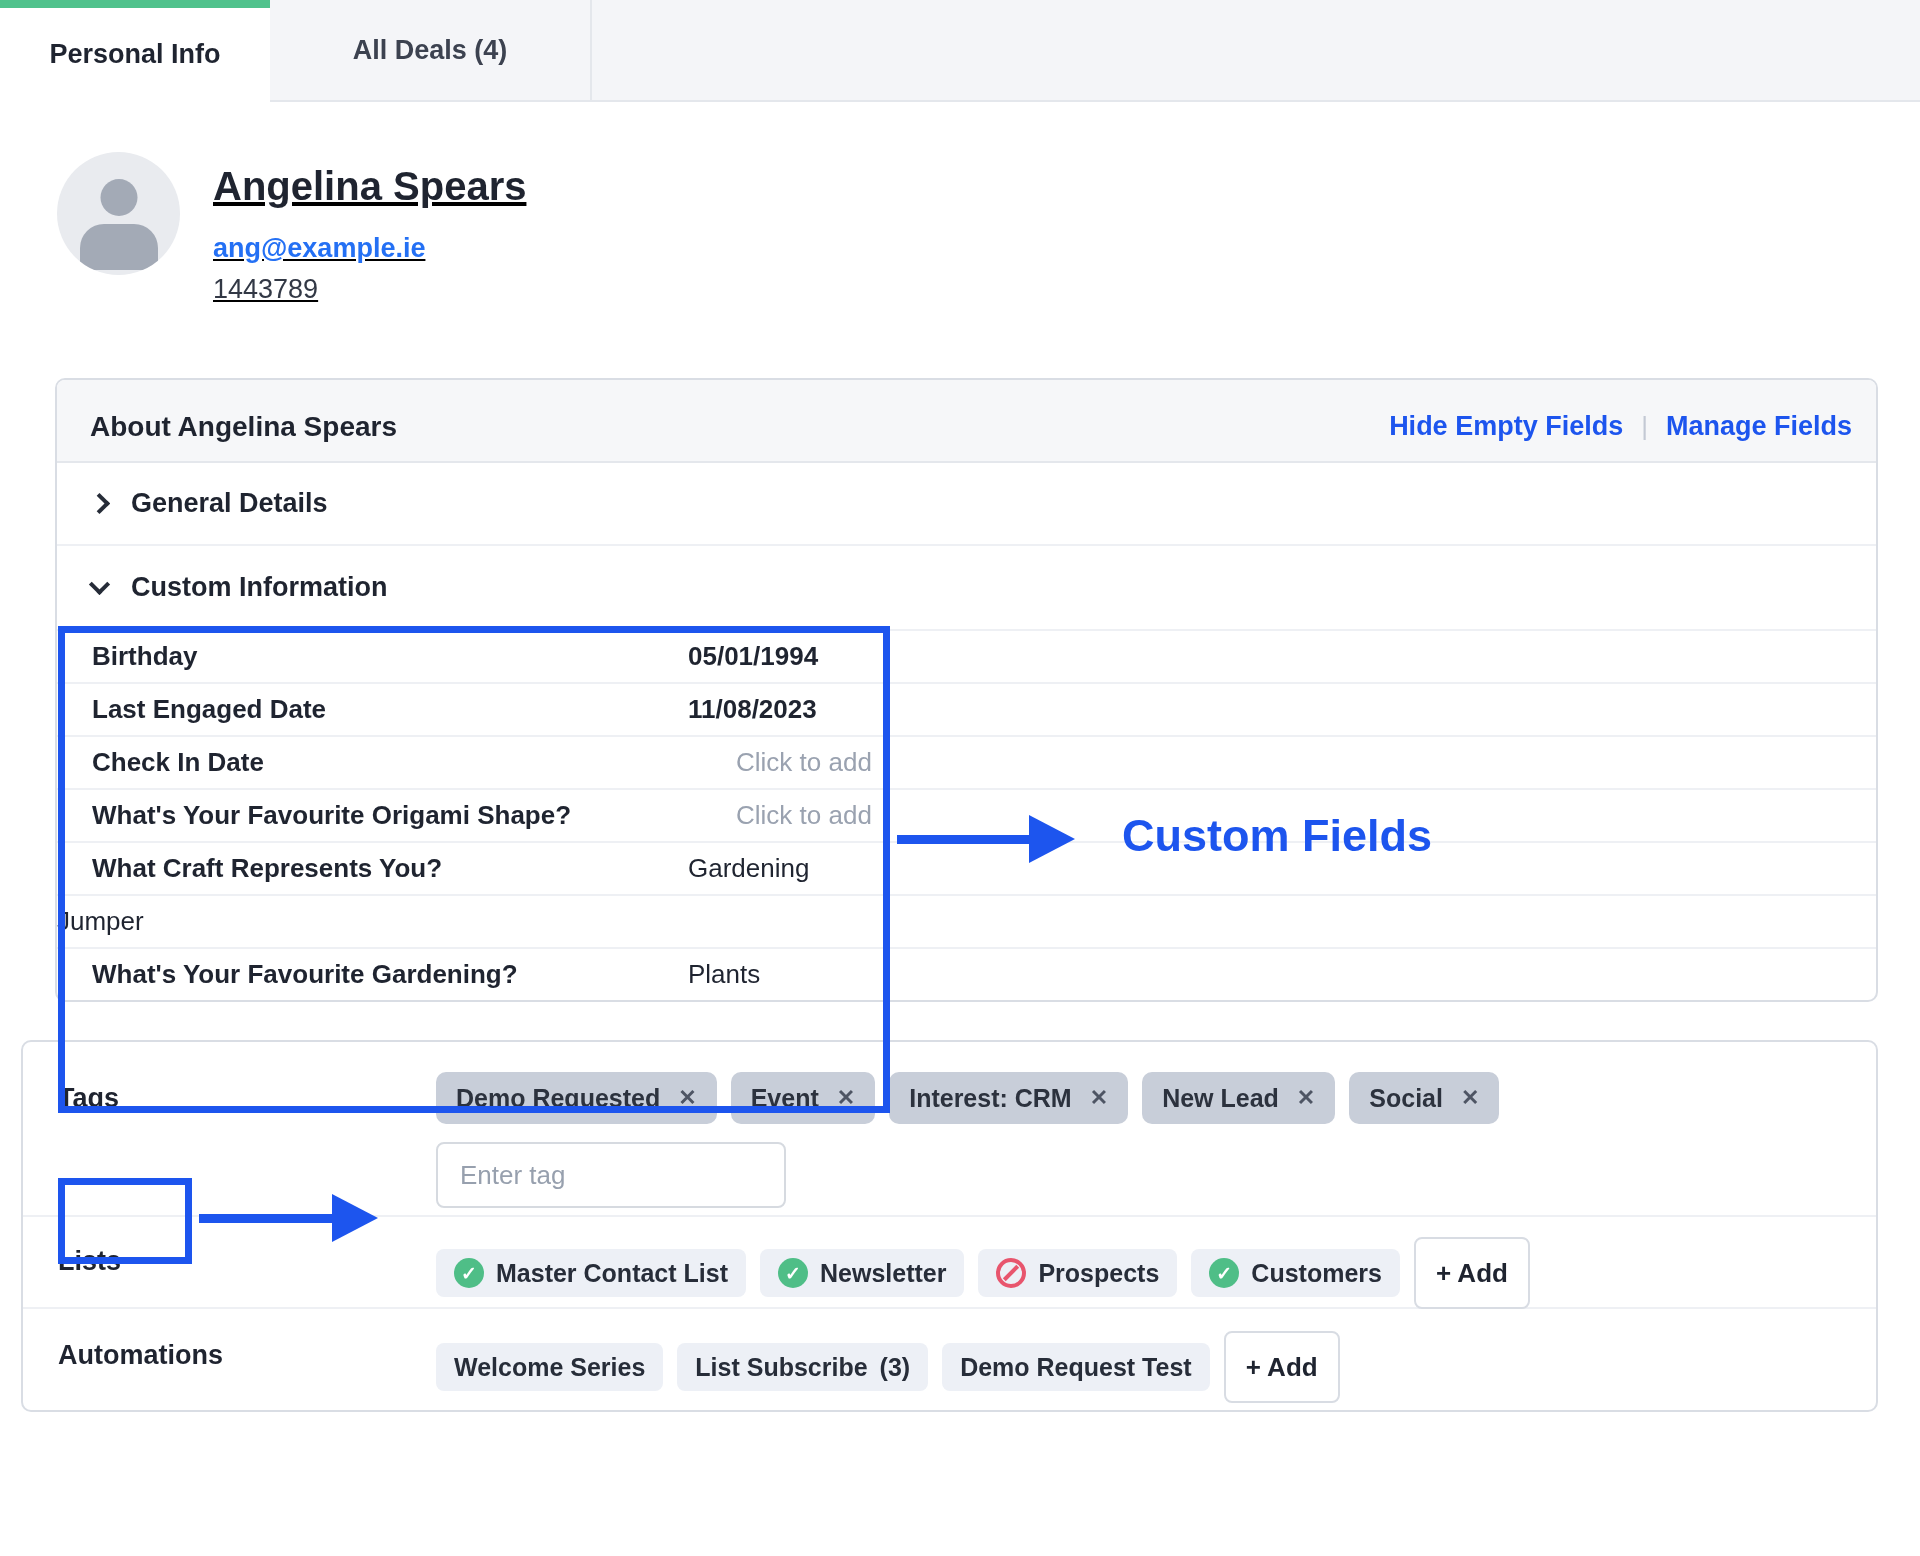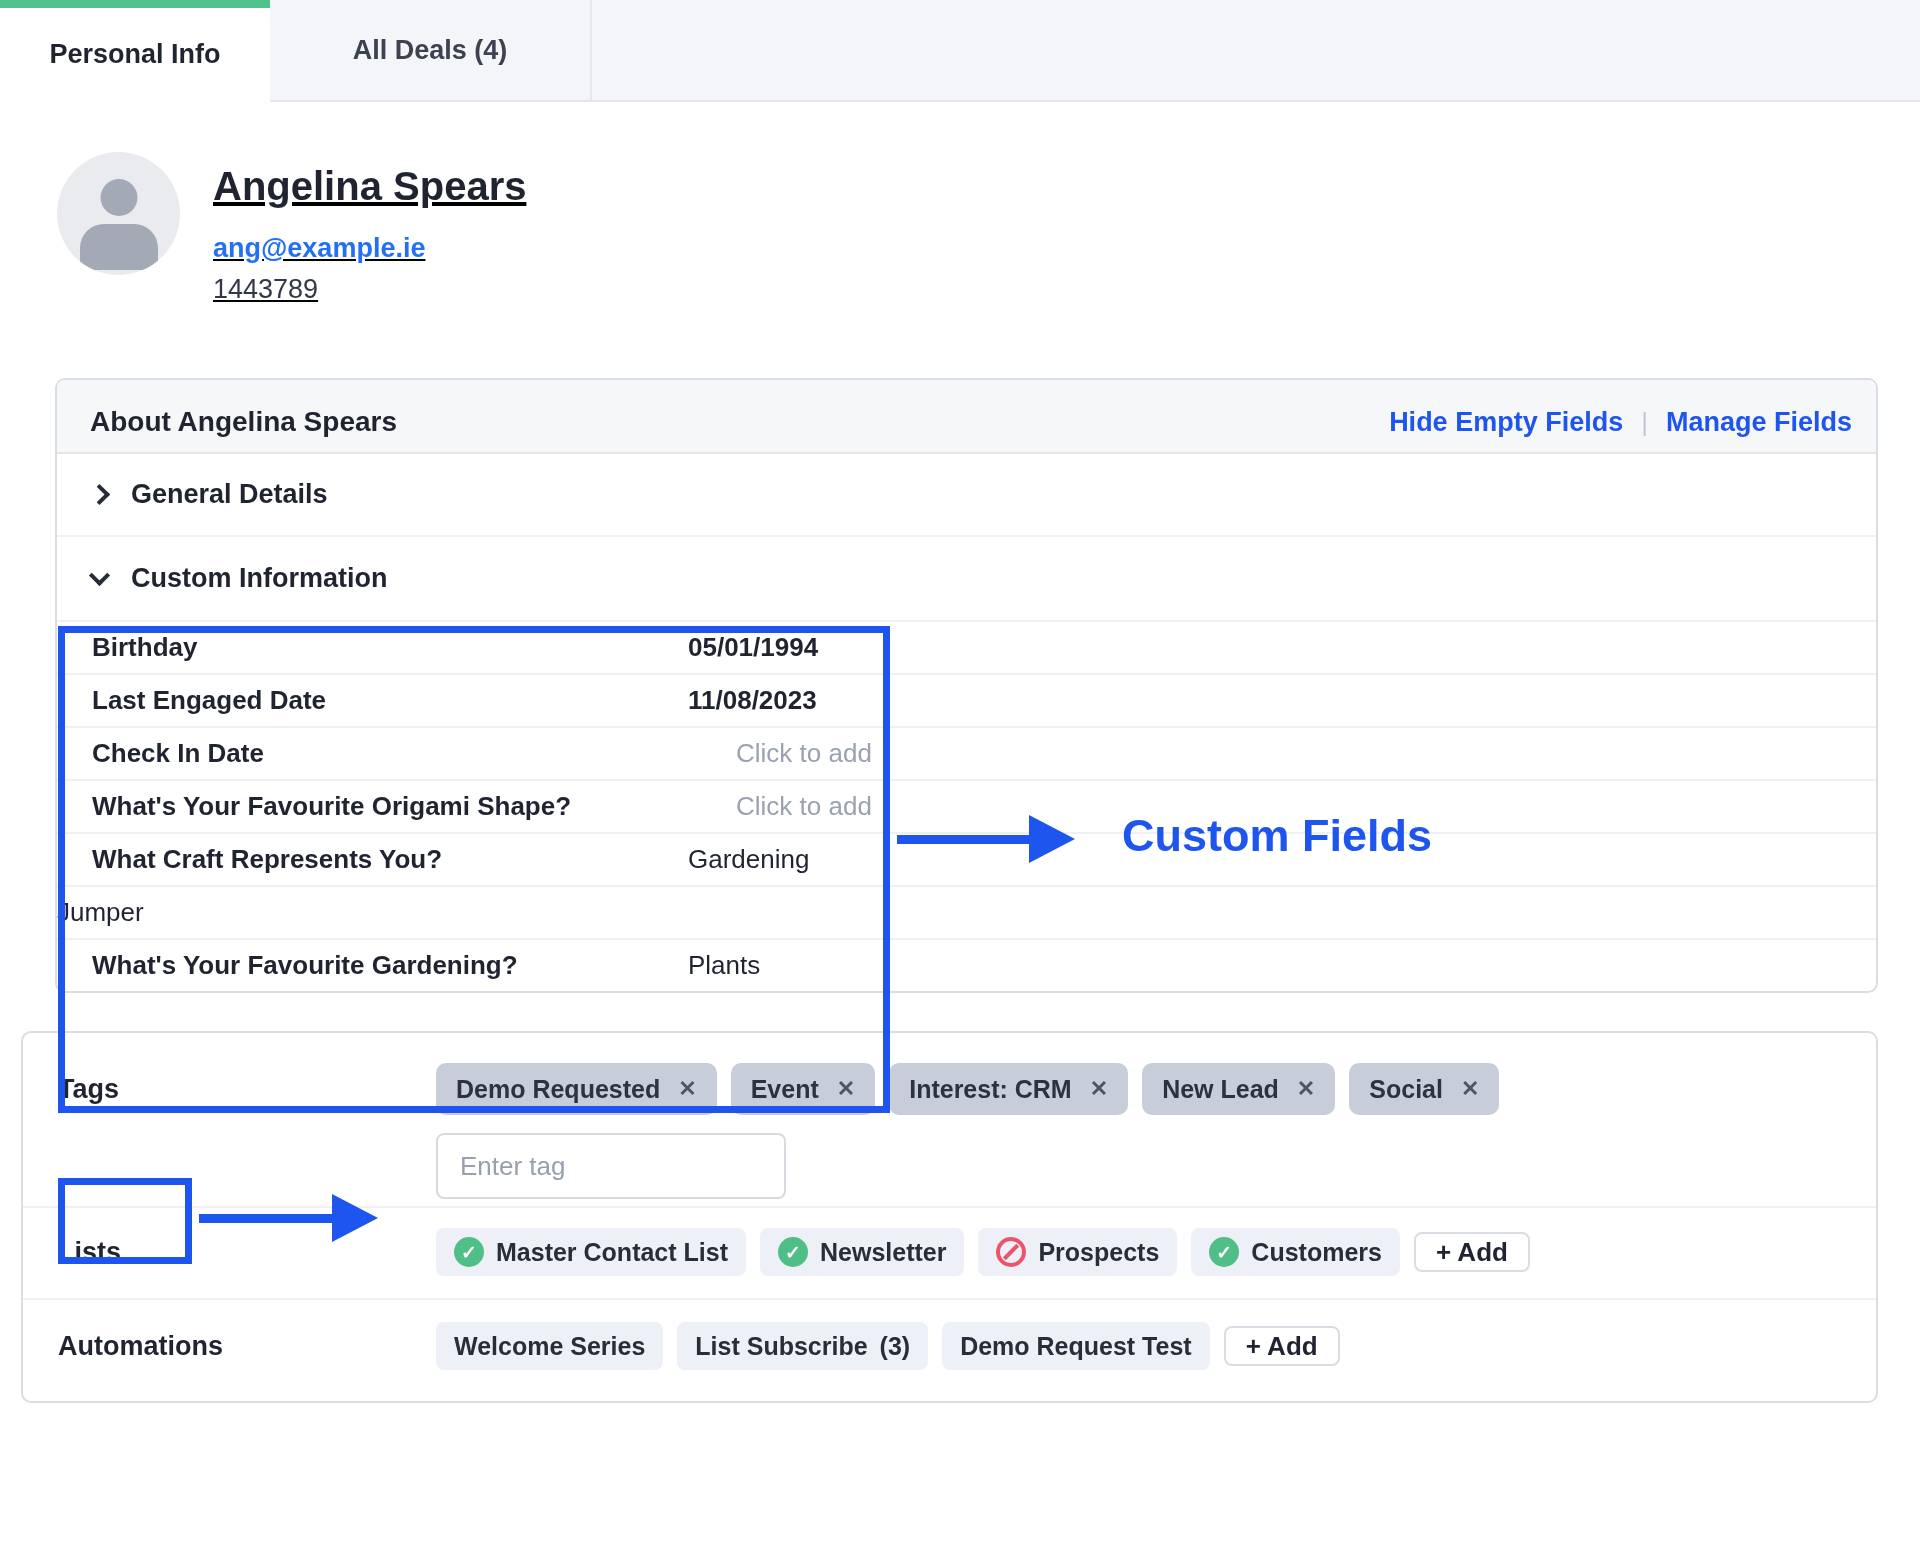--- a/index.html
+++ b/index.html
@@ -35,21 +35,21 @@
   .avatar{width:123px;height:123px;border-radius:50%;background:#e9ebef;position:relative;overflow:hidden;flex-shrink:0;}
   .avatar .head{position:absolute;top:27px;left:50%;transform:translateX(-50%);width:37px;height:37px;border-radius:50%;background:#a3aab6;}
   .avatar .shoulders{position:absolute;top:72px;left:50%;transform:translateX(-50%);width:78px;height:46px;border-radius:24px 24px 0 0;background:#a3aab6;}
   .contact-name{font-size:40px;font-weight:700;color:var(--ink);margin-top:12px;}
   .contact-email{font-size:27px;font-weight:700;color:#2470f4;margin-top:24px;cursor:pointer;}
   .contact-id{font-size:27px;color:#323845;margin-top:10px;}
 
   
   .panel{margin:0 42px 0 55px;border:2px solid var(--panel-border);border-radius:10px;background:#fff;overflow:hidden;}
   .panel.about{margin-top:73px;}
-  .about-header{height:74px;background:#f6f7f9;border-bottom:2px solid var(--bar-border);
+  .about-header{height:83px;background:#f6f7f9;border-bottom:2px solid var(--bar-border);
       display:flex;align-items:center;justify-content:space-between;padding:12px 24px 0 33px;}
   .about-title{font-size:28px;font-weight:700;color:var(--ink);}
   .about-links{display:flex;align-items:center;gap:18px;}
   .hlink{font-size:27px;font-weight:700;color:var(--blue);cursor:pointer;}
   .vsep{color:#c3c9d4;font-size:26px;}
 
   .sec-row{height:83px;display:flex;align-items:center;padding-left:35px;cursor:pointer;}
   .sec-row.bordered{border-bottom:2px solid var(--sep);}
   .sec-label{font-size:27px;font-weight:700;color:var(--ink);}
   .chev{display:inline-block;width:15px;height:15px;border-right:4px solid #262c38;border-bottom:4px solid #262c38;margin-right:24px;}
@@ -79,21 +79,21 @@
 
   .lists-row{height:90px;padding-top:20px;}
   .lists-row .row-label,.autos-row .row-label{line-height:48px;}
   .lchip{background:var(--chip-light);border-radius:8px;height:48px;padding:0 18px;display:inline-flex;
        align-items:center;gap:12px;font-size:25px;font-weight:700;color:#272d39;cursor:pointer;}
   .ic-check{width:30px;height:30px;border-radius:50%;background:var(--ok-green);color:#fff;display:inline-flex;
        align-items:center;justify-content:center;font-size:19px;font-weight:700;flex-shrink:0;}
   .ic-ban{width:30px;height:30px;border-radius:50%;border:4px solid var(--ban-red);position:relative;flex-shrink:0;}
   .ic-ban::after{content:"";position:absolute;left:50%;top:50%;width:4px;height:19px;background:var(--ban-red);
        transform:translate(-50%,-50%) rotate(45deg);}
-  .add-btn{background:#fff;border:2px solid #d8dce3;border-radius:8px;height:40px;padding:0 20px;
+  .add-btn{background:#fff;border:2px solid #d8dce3;border-radius:8px;height:72px;padding:0 20px;
        font-size:26px;font-weight:700;color:var(--ink);display:inline-flex;align-items:center;gap:8px;cursor:pointer;}
 
   .autos-row{height:103px;padding-top:22px;border-top:2px solid var(--sep);}
   .achip{background:var(--chip-light);border-radius:8px;height:48px;padding:0 18px;display:inline-flex;
        align-items:center;font-size:25px;font-weight:700;color:#272d39;cursor:pointer;}
   .achip .chip-count{margin-left:12px;}
   .achip .chip-count:empty{display:none;}
 
   
   .ann{position:absolute;pointer-events:none;}

